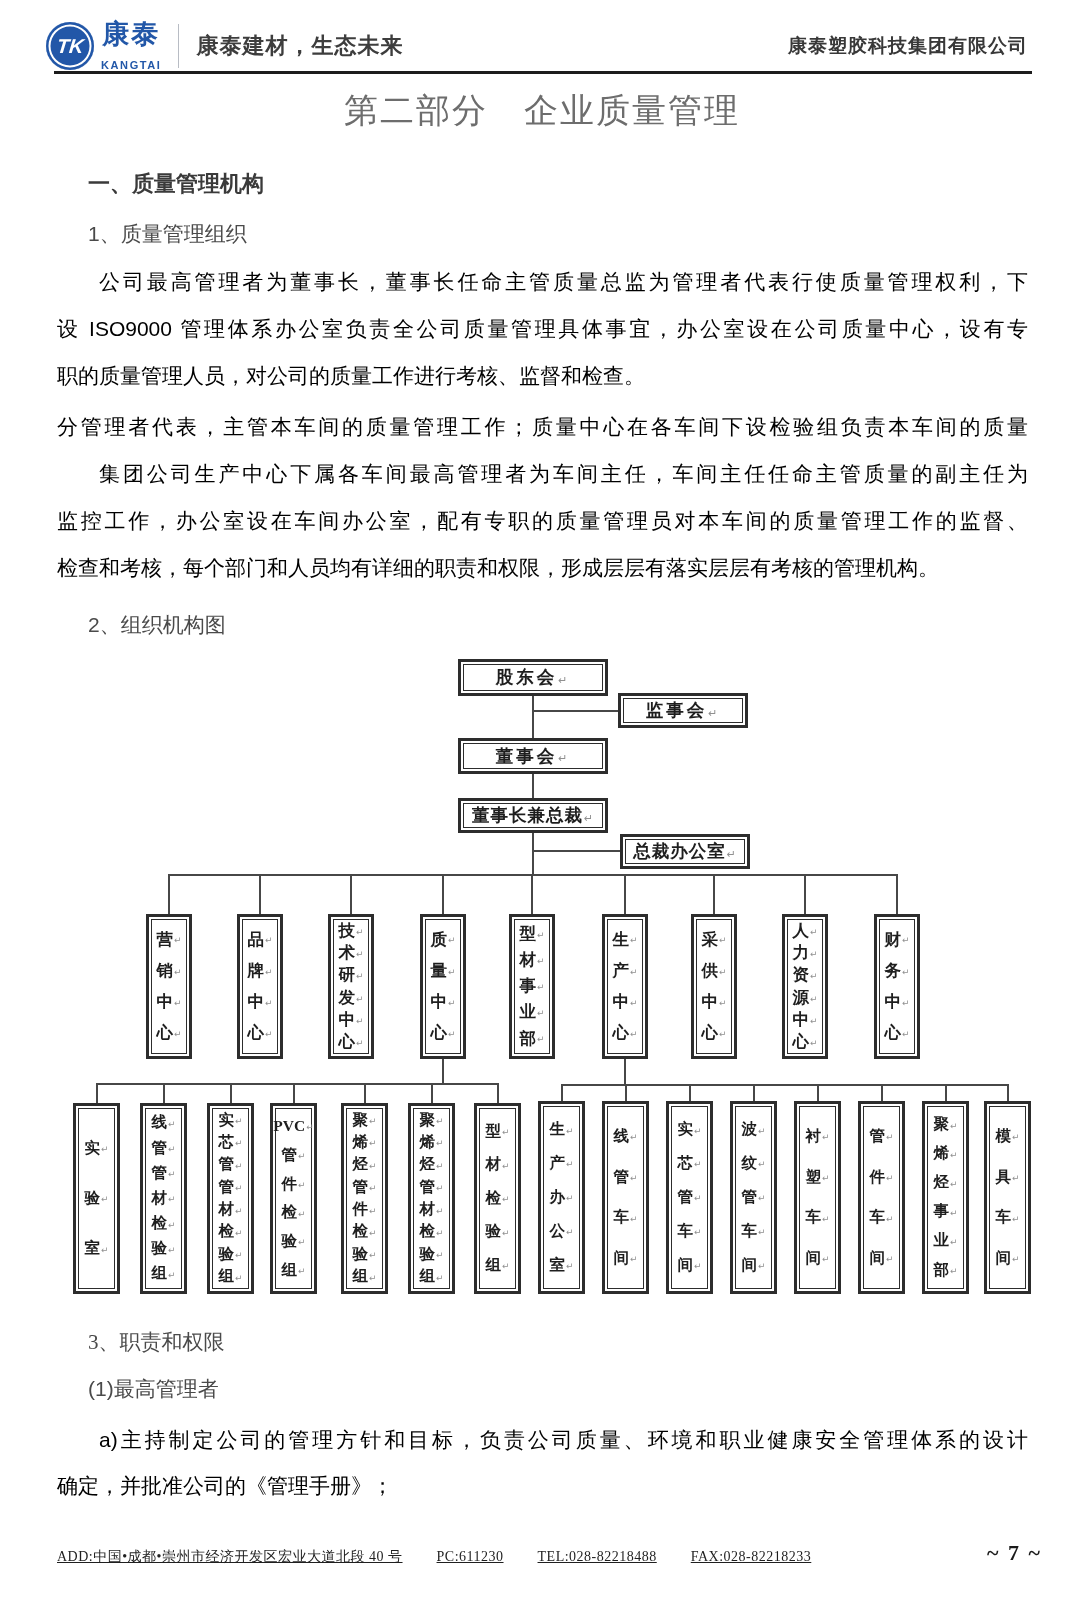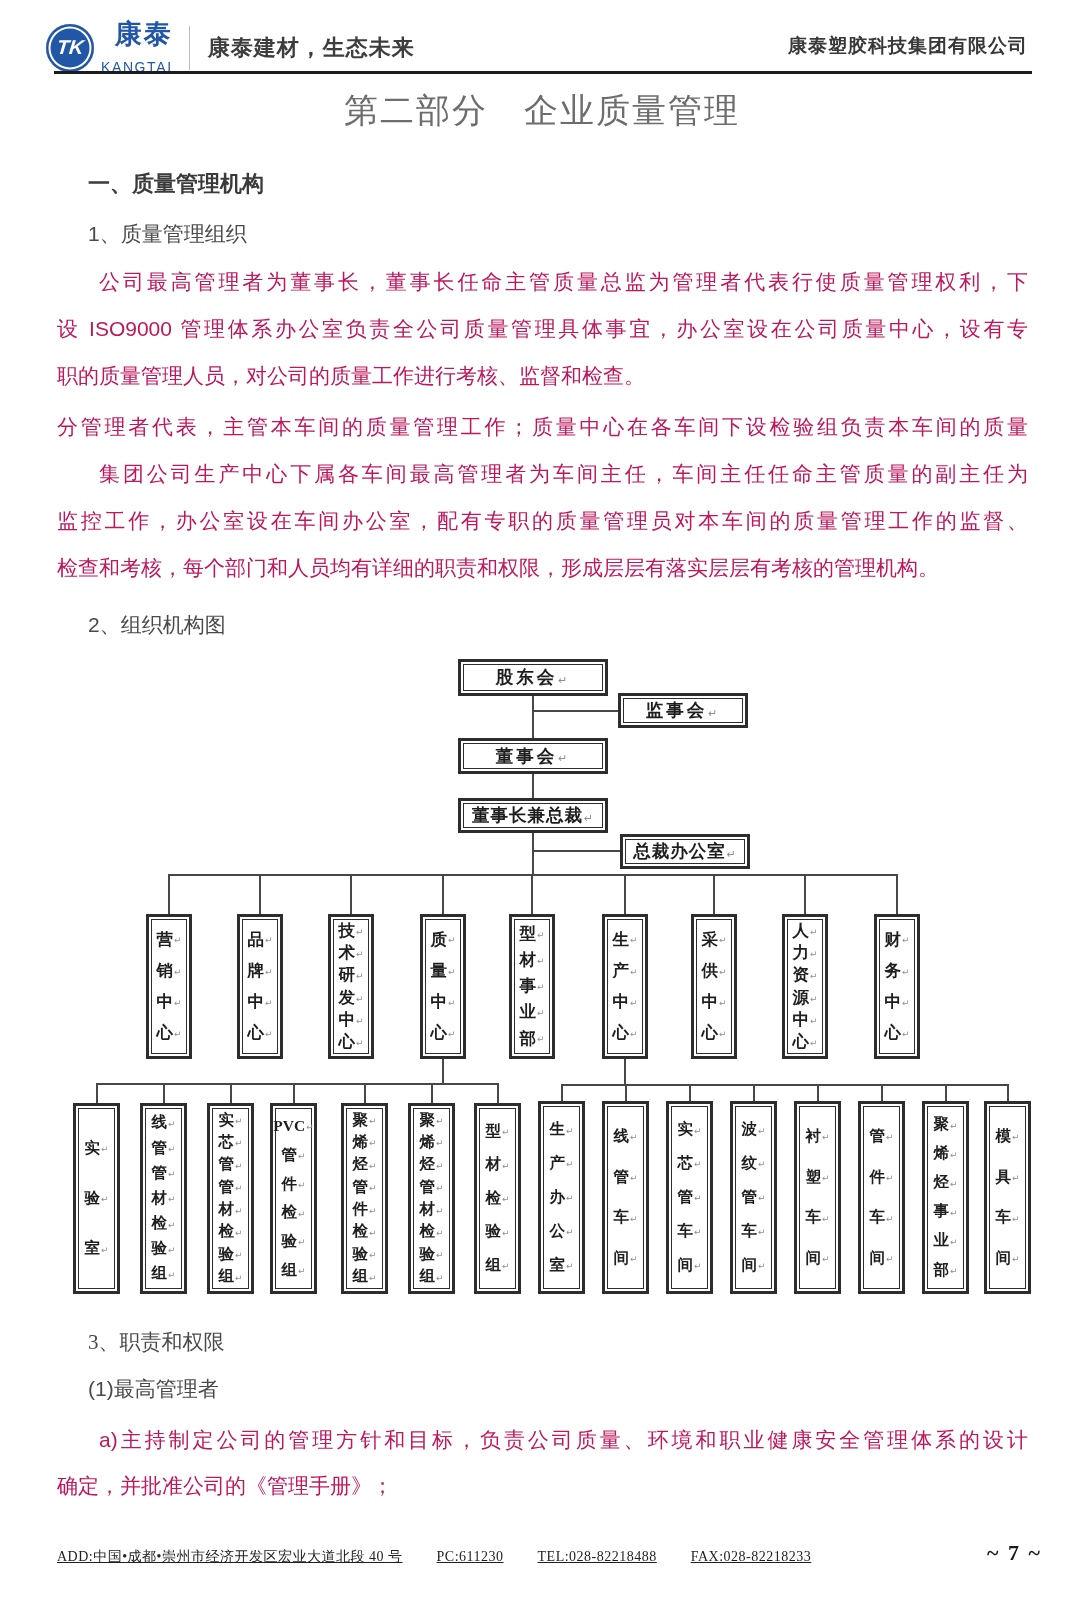--- a/index.html
+++ b/index.html
@@ -7,34 +7,34 @@
         font-family:"Liberation Sans",sans-serif;color:#4a4a4a;}
   
   .header{position:absolute;left:0;top:0;width:1084px;height:73px;}
   .header-rule{position:absolute;left:54px;right:52px;top:71px;height:3px;background:#1c1c1c;}
   .logo{position:absolute;left:46px;top:21px;display:flex;align-items:center;}
   .logo-circle{width:48px;height:48px;border-radius:50%;background:#2257a8;
                box-shadow:inset 0 0 0 2.5px #2257a8, inset 0 0 0 4.5px #ffffff;
                display:flex;align-items:center;justify-content:center;}
   .logo-circle .tk{color:#fff;font-weight:bold;font-style:italic;font-size:20px;letter-spacing:0;
                transform:skewX(-6deg);}
-  .logo-text{margin-left:7px;display:flex;flex-direction:column;align-items:flex-end;line-height:1;}
+  .logo-text{margin-left:7px;display:flex;flex-direction:column;align-items:center;line-height:1;}
   .logo-cn{color:#2257a8;font-weight:bold;font-size:27px;letter-spacing:2px;}
-  .logo-en{color:#2257a8;font-weight:normal;font-size:14px;letter-spacing:1.6px;margin-top:12px;}
+  .logo-en{color:#2257a8;font-weight:bold;font-size:11px;letter-spacing:1.6px;margin-top:12px;}
   .logo-divider{width:1px;height:44px;background:#b8bcc4;margin:0 18px 0 16px;}
   .tagline{font-size:22px;font-weight:bold;color:#3d3d3d;letter-spacing:1px;}
   .company-name{position:absolute;right:56px;top:33px;font-size:19px;font-weight:bold;color:#383838;letter-spacing:1px;}
   
   .doc-title{margin:0;padding-top:88px;text-align:center;font-size:34px;color:#6d6d6d;
              font-weight:normal;letter-spacing:2px;}
   
   .content{position:absolute;left:57px;top:168px;width:971px;}
   .h-bold{font-size:22px;font-weight:bold;color:#3a3a3a;padding-left:31px;margin:0 0 0 0;line-height:32px;}
   .h-plain{font-size:21px;color:#4a4a4a;padding-left:31px;line-height:32px;}
-  .para{font-size:21px;color:#be185d;}
+  .para{font-size:21px;color:#000000;}
   .pline{line-height:46.8px;text-align:justify;text-align-last:left;white-space:normal;}
   .pline.fill{text-align-last:justify;}
   .pline.ind{text-indent:42px;}
   .mt1{margin-top:18px;} .mt2{margin-top:17px;} .mt3{margin-top:9px;}
   .mt4{margin-top:5px;}  .mt5{margin-top:12px;} .mt6{margin-top:32px;font-family:Liberation Serif, serif;} .mt7{margin-top:15px;}
   
   .chart{position:relative;height:648px;width:1084px;margin-left:-57px;margin-top:5px;}
   .ln{position:absolute;background:#474747;}
   .ob{position:absolute;background:#fff;border:3px solid #2d2d2d;
       box-shadow:inset 0 0 0 2px #fff, inset 0 0 0 3px #2d2d2d;

